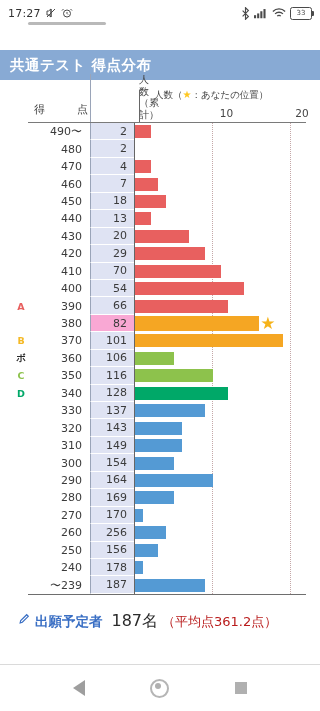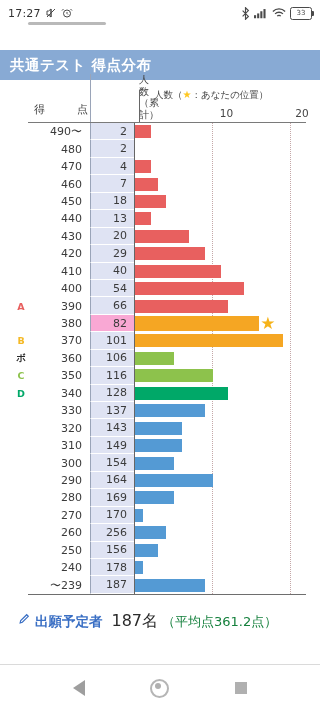--- a/index.html
+++ b/index.html
@@ -230,21 +230,21 @@
     color: #3a6fc4;
     font-size: 13.5px;
     font-weight: bold;
   }
   .f-count {
     color: #2b2b2b;
     font-size: 16px;
     margin-left: 5px;
   }
   .f-avg {
-    color: #15803d;
+    color: #b91c1c;
     font-size: 13px;
   }
 
   .hr-bottom {
     position: absolute;
     left: 0; right: 0;
     bottom: 46px;
     height: 1px;
     background: #dadada;
   }
@@ -426,21 +426,21 @@
           <div class="c-label"></div>
           <div class="c-score">420</div>
           <div class="c-count">29</div>
           <div class="c-graph">
             <div class="bar" style="width: 40.9091%; background: rgb(232, 96, 95);"></div>
           </div>
         </div>
         <div class="row">
           <div class="c-label"></div>
           <div class="c-score">410</div>
-          <div class="c-count">40</div>
+          <div class="c-count">70</div>
           <div class="c-graph">
             <div class="bar" style="width: 50%; background: rgb(232, 96, 95);"></div>
           </div>
         </div>
         <div class="row">
           <div class="c-label"></div>
           <div class="c-score">400</div>
           <div class="c-count">54</div>
           <div class="c-graph">
             <div class="bar" style="width: 63.6364%; background: rgb(232, 96, 95);"></div>

